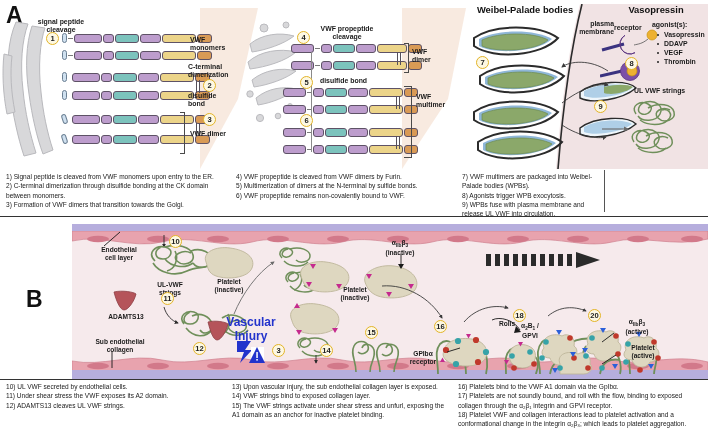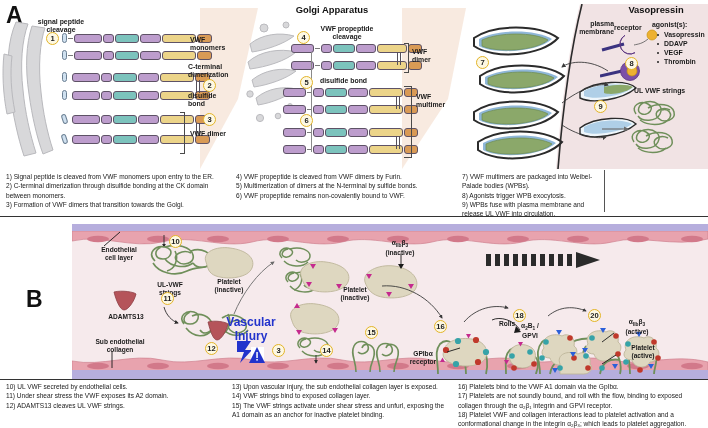--- a/index.html
+++ b/index.html
@@ -84,21 +84,21 @@
       <path d="M2,4 L60,4 L40,95 L2,165 Z" fill="#f7e6da" opacity="0.85"></path>
     </svg>
     <svg class="funnel" style="left:400px;top:4px;" width="80" height="165" viewBox="0 0 80 165">
       <path d="M2,4 L66,4 L48,95 L2,165 Z" fill="#f7e6da" opacity="0.85"></path>
     </svg>
 
     <svg class="funnel" style="left:556px;top:4px;" width="152" height="165" viewBox="0 0 152 165">
       <path d="M24,0 C14,40 6,90 0,165 L152,165 L152,0 Z" fill="#f1e3e4"></path>
     </svg>
 
-    <div class="sec-title" style="left:262px;top:4px;width:140px;">Golgi Apparatus</div>
+    <div class="sec-title" style="left:450px;top:4px;width:150px;">Weibel-Palade bodies</div>
     <div class="sec-title" style="left:608px;top:4px;width:96px;">Vasopressin</div>
 
     <svg class="organelle" style="left:2px;top:20px;" width="54" height="140" viewBox="0 0 54 140">
       <g fill="#d8d8da" stroke="#b9b9bd" stroke-width="1">
         <path d="M14,2 C6,20 4,45 8,72 C11,95 16,118 22,136 L34,133 C28,114 23,92 21,70 C18,44 20,20 26,4 Z"></path>
         <path d="M30,6 C24,24 23,48 27,74 C30,96 35,118 41,134 L51,130 C45,112 41,92 39,72 C36,46 38,22 43,8 Z"></path>
         <path d="M2,34 C0,52 1,74 5,94 L13,92 C9,72 8,52 10,36 Z"></path>
       </g>
     </svg>
 
@@ -502,21 +502,21 @@
         <path d="M8,20 C16,30 28,30 34,22"></path>
         <path d="M14,8 C22,4 32,8 34,16 C36,24 26,28 22,22"></path>
         <path d="M44,10 C52,4 66,8 68,16 C70,24 58,28 52,22 C46,16 56,10 64,14"></path>
         <path d="M46,22 C54,30 66,28 70,22"></path>
         <path d="M50,6 C54,14 50,24 44,26"></path>
       </g>
     </svg>
     <svg style="position:absolute;left:206px;top:96px;" width="24" height="22" viewBox="0 0 24 22">
       <path d="M2,2 C9,0 20,2 22,4 C20,12 15,20 11,20 C7,20 4,10 2,2 Z" fill="#b5545a" stroke="#8d3d44" stroke-width="0.8"></path>
     </svg>
-    <div class="numc" style="left:205px;top:118px;">12</div>
+    <div class="numc" style="left:193px;top:118px;">12</div>
 
     
     <svg style="position:absolute;left:276px;top:20px;" width="40" height="26" viewBox="0 0 40 26">
       <g fill="none" stroke="#6f8f5a" stroke-width="1.5">
         <path d="M6,14 C0,8 8,2 14,5 C20,8 14,14 9,13 C4,12 6,6 12,5"></path>
         <path d="M14,5 C24,2 34,6 34,12 C34,18 24,20 20,16"></path>
         <path d="M8,17 C14,23 26,24 32,18"></path>
       </g>
     </svg>
     <svg style="position:absolute;left:282px;top:44px;" width="42" height="28" viewBox="0 0 42 28">

